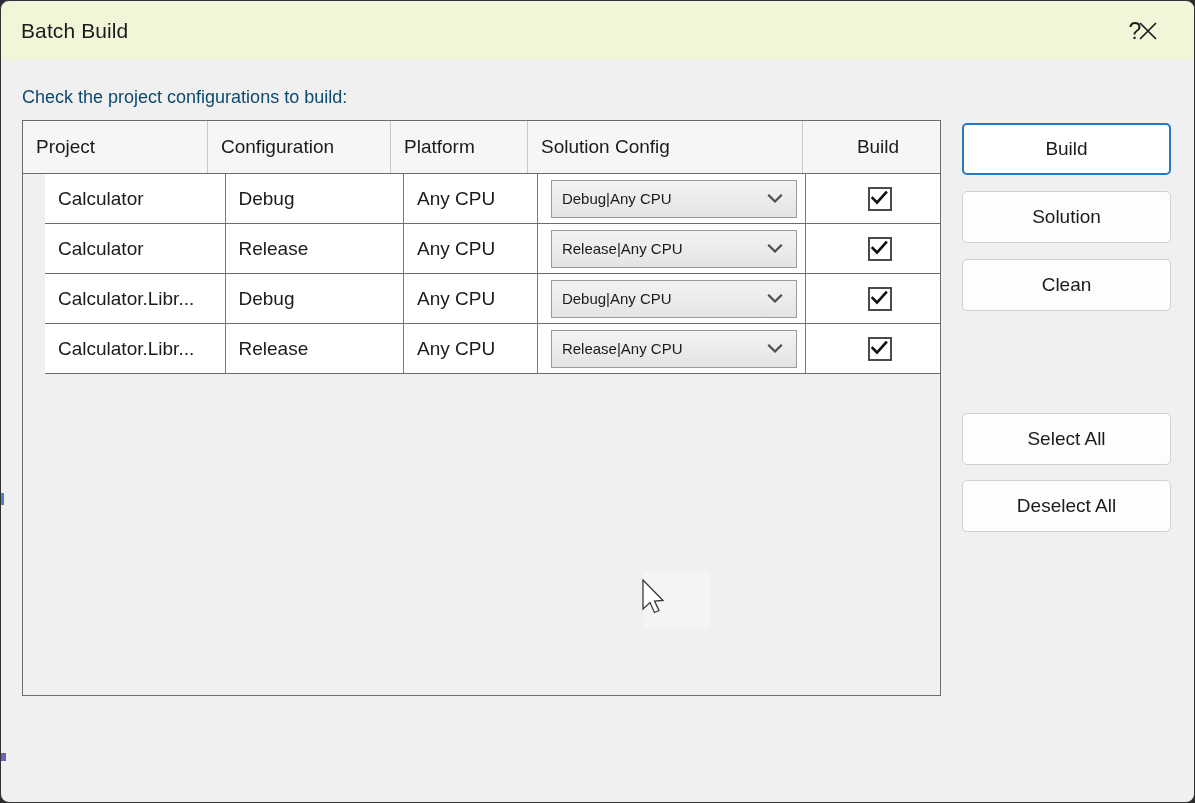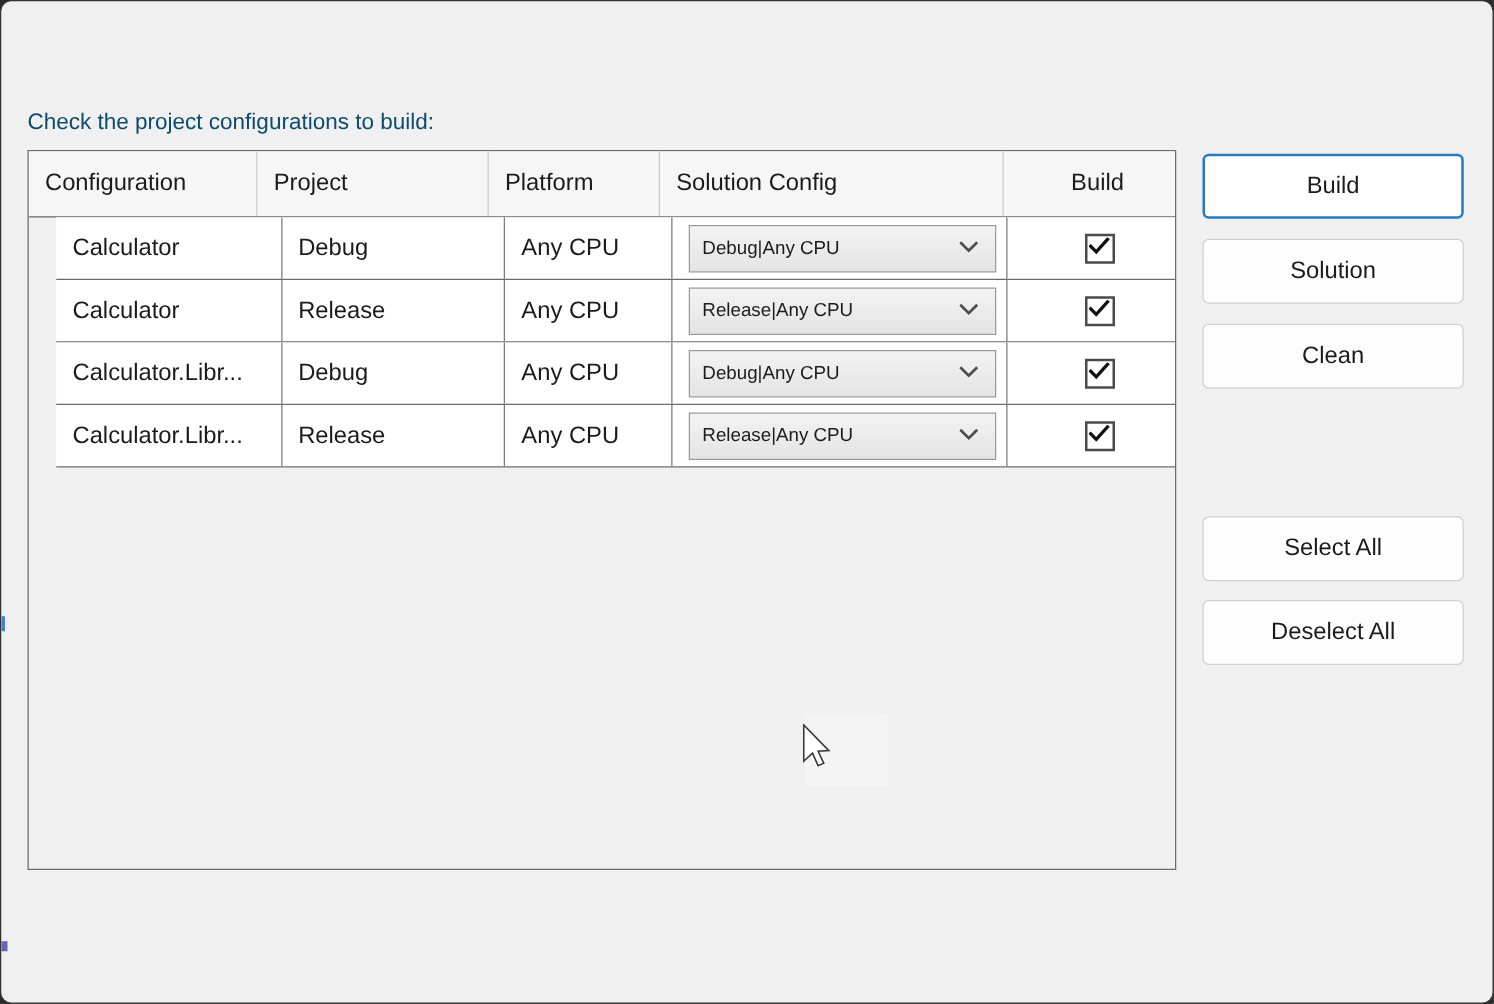--- a/index.html
+++ b/index.html
@@ -235,28 +235,43 @@
     width: 5px;
     height: 8px;
     background: #6a62b4;
   }
 </style>
 </head>
 <body>
 
 <div id="window">
 
+  <div id="titlebar">
+    <div id="title-text">Batch Build</div>
+
+    <div id="help-btn" class="caption-btn">
+      <span class="glyph">?</span>
+    </div>
+
+    <div id="close-btn" class="caption-btn">
+      <span>
+        <svg width="24" height="24" viewBox="0 0 24 24">
+          <path d="M4 4 L20 20 M20 4 L4 20" stroke="#1b1b1b" stroke-width="1.7" fill="none"></path>
+        </svg>
+      </span>
+    </div>
+  </div>
 
   <div id="instruction">Check the project configurations to build:</div>
 
   <div id="grid">
 
     <div id="grid-header">
+      <div class="hcell c-project">Project</div>
       <div class="hcell c-config">Configuration</div>
-      <div class="hcell c-project">Project</div>
       <div class="hcell c-platform">Platform</div>
       <div class="hcell c-solution">Solution Config</div>
       <div class="hcell c-build">Build</div>
     </div>
 
     <div id="grid-rows">
         <div class="grow">
           <div class="cell c-project">Calculator</div>
           <div class="cell c-config">Debug</div>
           <div class="cell c-platform">Any CPU</div>

